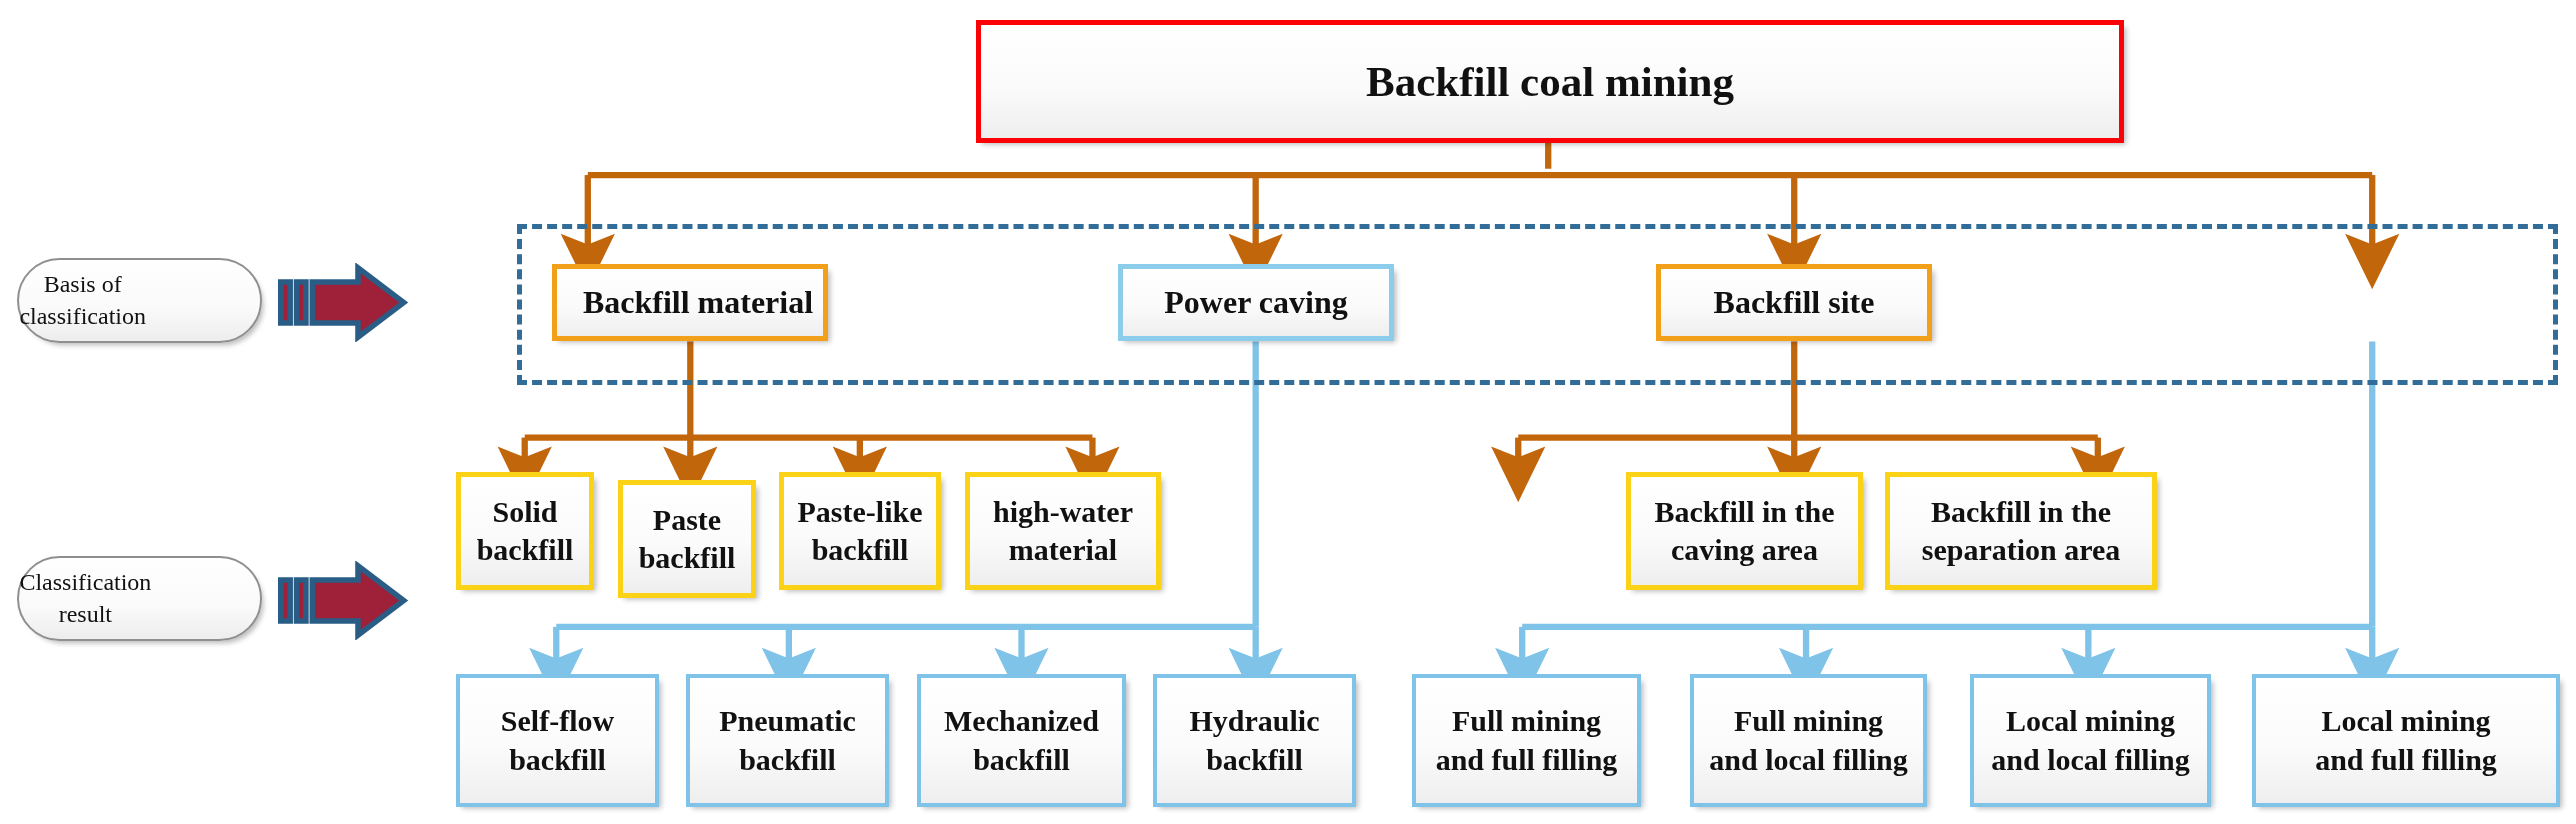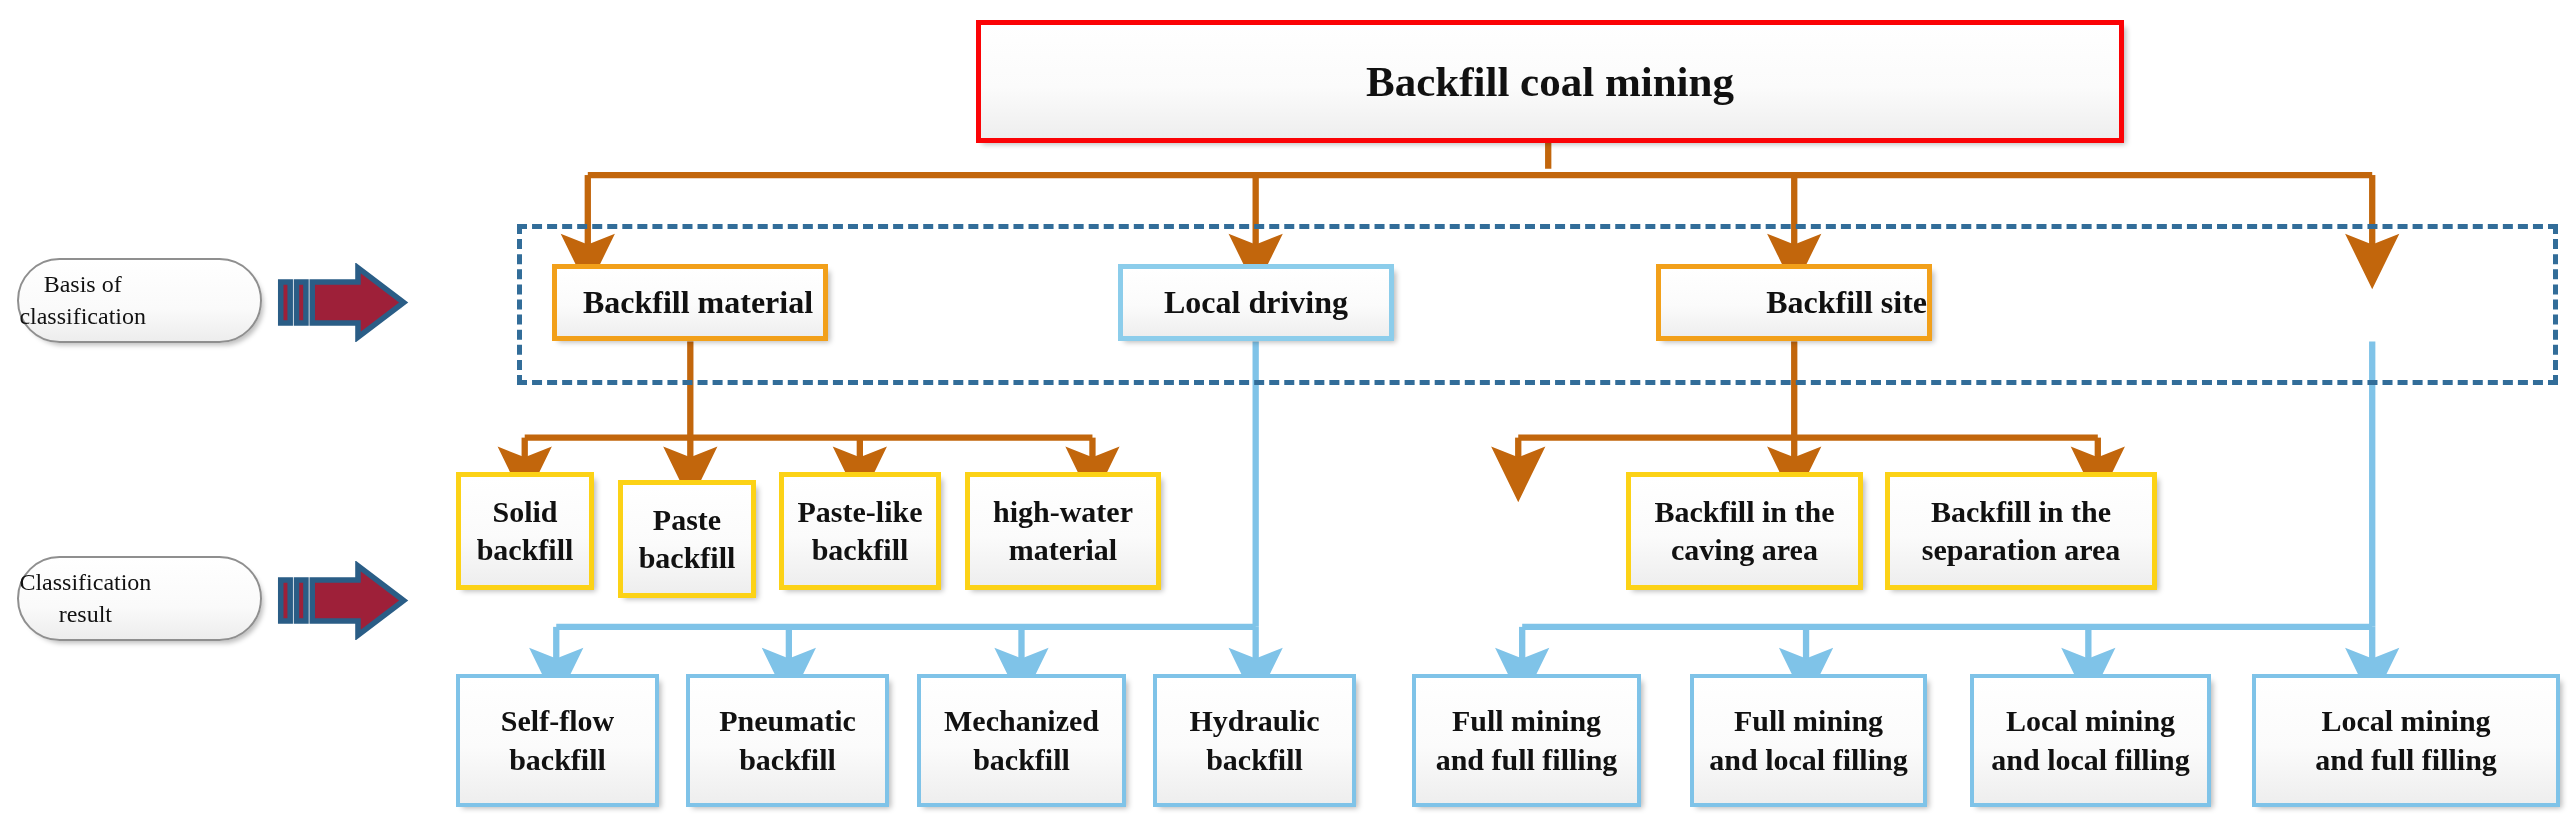--- a/index.html
+++ b/index.html
@@ -131,23 +131,23 @@
       <rect x="6" y="24" width="12" height="52"></rect>
       <rect x="26" y="24" width="12" height="52"></rect>
       <path d="M46,24 L104,24 L104,6 L162,50 L104,94 L104,76 L46,76 Z"></path>
     </g>
   </svg>
 
   <div class="node n-orange" style="left:552px;top:264px;width:276px;height:77px;padding-left:16px;">
     <span>Backfill material</span>
   </div>
   <div class="node n-sky" style="left:1118px;top:264px;width:276px;height:77px;">
-    <span>Local driving</span>
-  </div>
-  <div class="node n-orange" style="left:1656px;top:264px;width:276px;height:77px;justify-content:flex-end;">
+    <span>Power caving</span>
+  </div>
+  <div class="node n-orange" style="left:1656px;top:264px;width:276px;height:77px;">
     <span>Backfill site</span>
   </div>
 
   <div class="node n-yellow" style="left:456px;top:472px;width:138px;height:118px;">
     <span>Solid
 backfill</span>
   </div>
   <div class="node n-yellow" style="left:618px;top:472px;width:138px;height:118px;margin-top:8px;">
     <span>Paste
 backfill</span>

